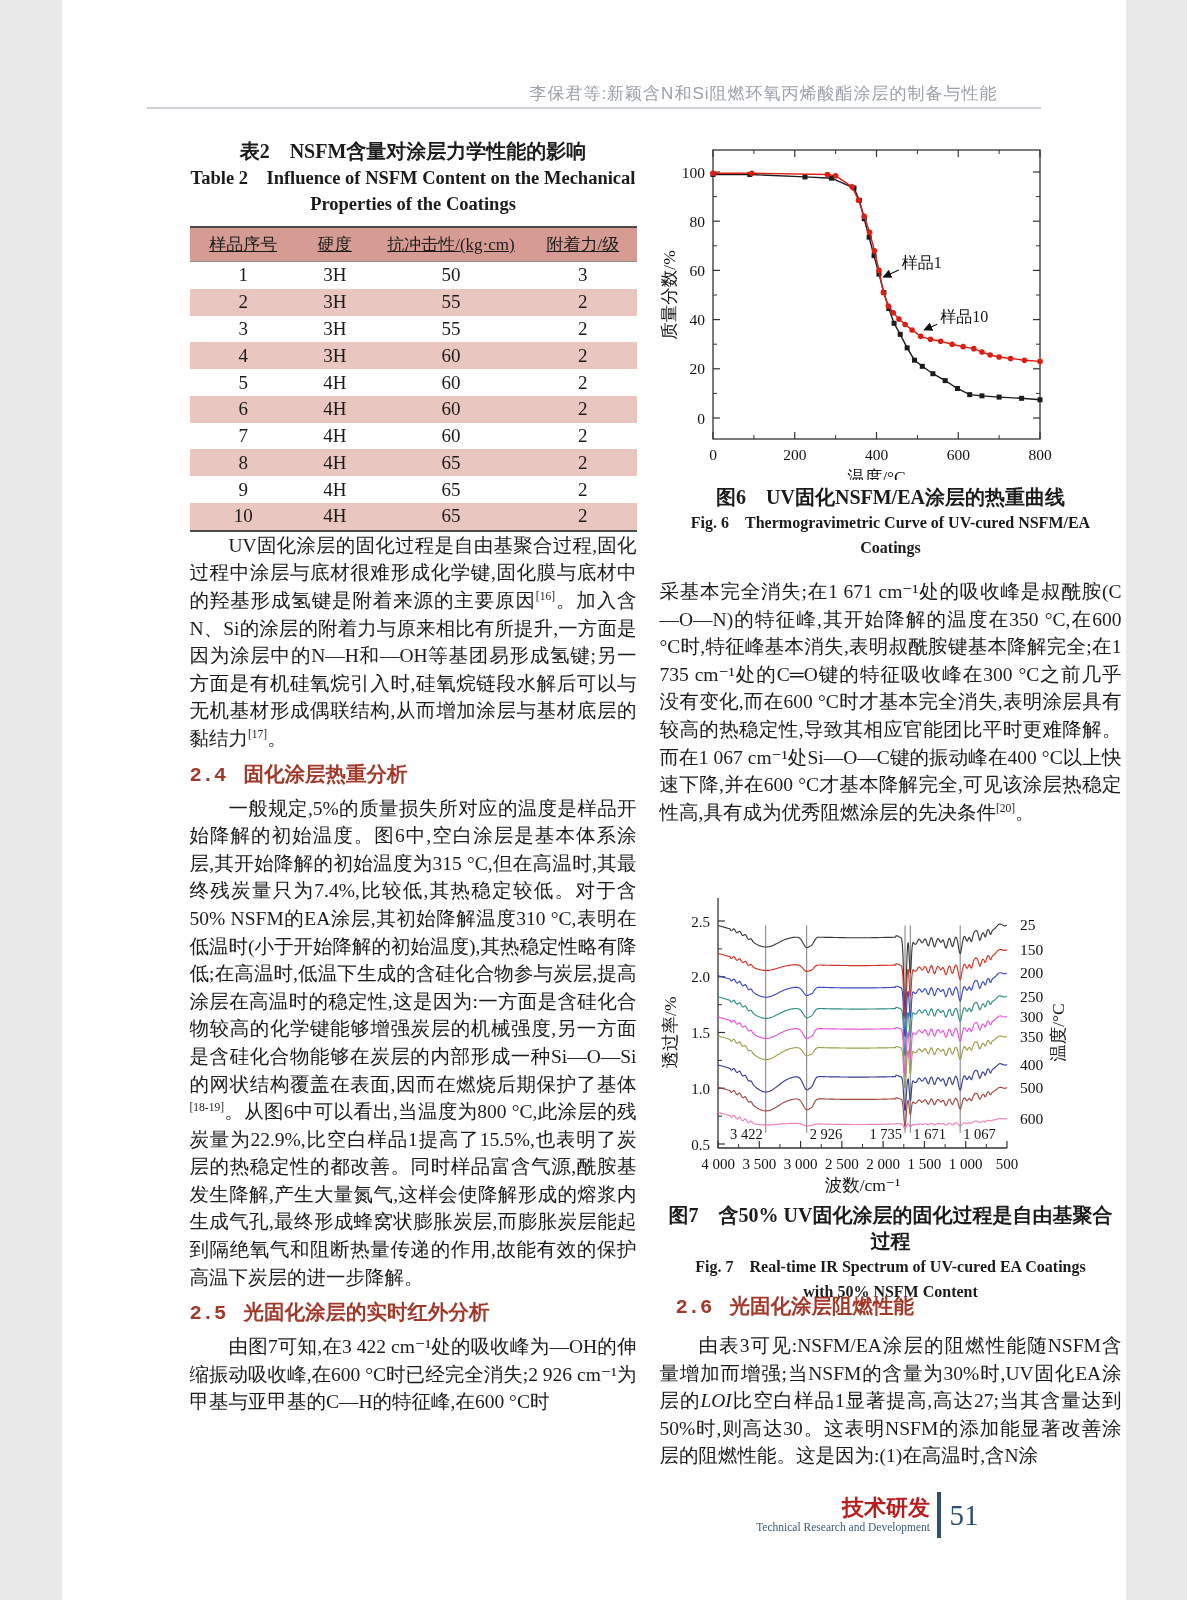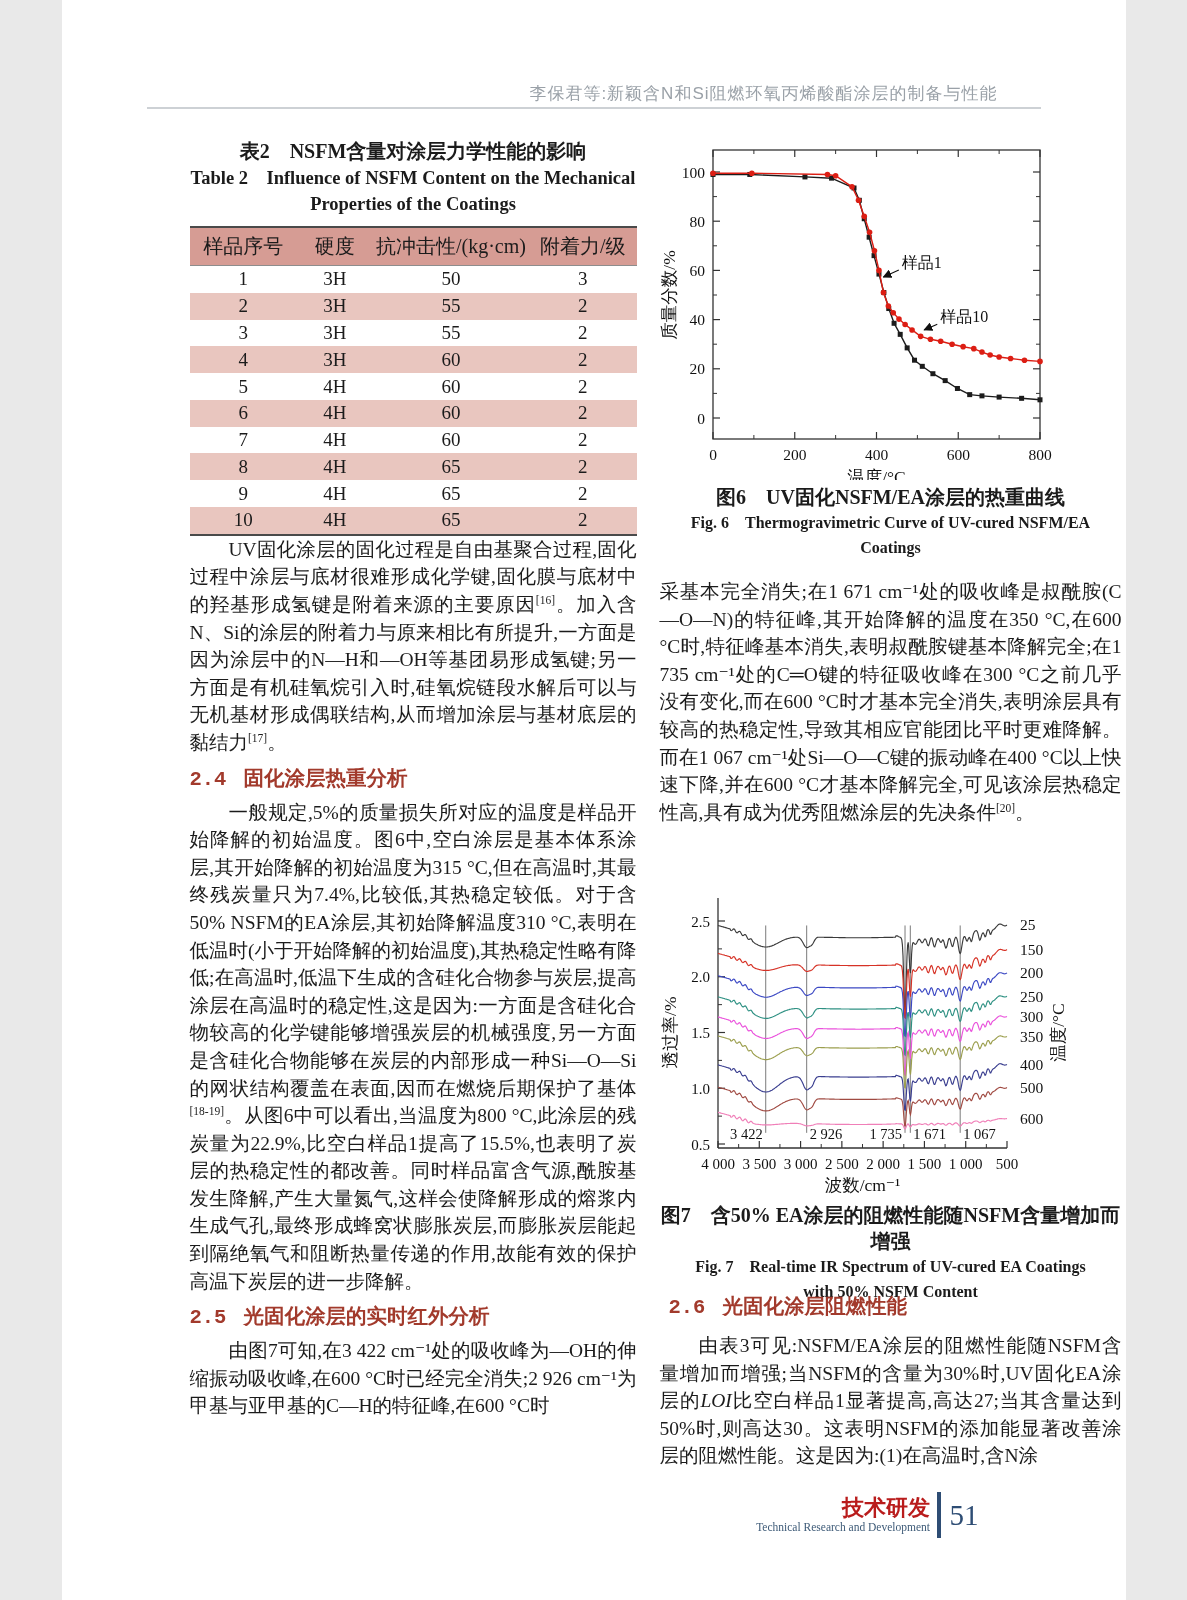--- a/index.html
+++ b/index.html
@@ -13,33 +13,33 @@
   p.body{font-size:19.5px;line-height:27.6px;text-align:justify;margin:0;}
   .indent{text-indent:2em;}
   sup{font-size:11.5px;line-height:0;}
   .sec-h{display:flex;gap:17px;color:#a23a2c;font-weight:bold;font-size:20.5px;line-height:28px;
         font-family:Liberation Mono, monospace;margin:9px 0 5px 0;}
   .tbl-title-cn{text-align:center;font-weight:bold;font-size:20px;line-height:27px;}
   .tbl-title-en{text-align:center;font-weight:bold;font-size:18.5px;line-height:26px;}
   table.t2{width:100%;border-collapse:collapse;margin-top:9px;border-top:2.2px solid #4a4a4a;
         border-bottom:2.2px solid #4a4a4a;font-size:19px;}
   table.t2 thead tr{background:#d69c94;border-bottom:1.4px solid #8d8d8d;}
-  table.t2 th{font-weight:normal;text-align:center;padding:5px 0;font-size:20px;}
+  table.t2 th{font-weight:normal;text-align:center;padding:5px 0;font-size:17px;text-decoration:underline;}
   table.t2 td{text-align:center;padding:2.4px 0;}
   table.t2 tbody tr.alt{background:#e9c6bf;}
   .p1{margin-top:40px;}
   .fig6{position:absolute;top:0;left:0;}
   .cap{position:absolute;left:0;width:462px;text-align:center;}
   .cap-cn{font-weight:bold;font-size:20px;line-height:26px;}
   .cap-en{font-weight:bold;font-size:16px;line-height:25px;}
   .fig6-cap{top:342px;}
   .pr1{position:absolute;top:436px;left:0;width:462px;}
   .fig7{position:absolute;top:738px;left:0;}
   .fig7-cap{top:1060px;}
-  .h26{position:absolute;top:1152px;left:9px;margin:0;}
+  .h26{position:absolute;top:1152px;left:16px;margin:0;}
   .pr2{position:absolute;top:1190px;left:0;width:462px;}
   .footer{position:absolute;top:1492px;right:147px;display:flex;align-items:center;}
   .f-left{text-align:right;}
   .f-cn{font-size:22px;font-weight:bold;color:#b91c1c;line-height:24px;
         font-family:"Liberation Sans","DejaVu Sans",sans-serif;}
   .f-en{font-size:11.5px;color:#3d5a77;line-height:15px;}
   .f-bar{width:3.5px;height:46px;background:#2e4d74;margin:0 9px 0 7px;}
   .f-num{font-size:29px;color:#2e4d74;}
   svg text{font-family:"Liberation Serif","DejaVu Serif",serif;}
 </style>
@@ -335,21 +335,21 @@
         <path d="M58.0,155.9L58.6,156.1L59.2,156.2L59.7,156.4L60.3,156.5L60.9,156.7L61.5,156.9L62.0,157.0L62.6,157.2L63.2,157.3L63.8,157.5L64.4,157.7L64.9,157.8L65.5,158.0L66.1,158.2L66.7,158.3L67.2,158.5L67.8,158.7L68.4,158.9L69.0,159.0L69.6,159.2L70.1,159.4L70.7,160.8L71.3,161.1L71.9,160.8L72.5,160.3L73.0,159.7L73.6,159.4L74.2,159.5L74.8,160.2L75.3,161.2L75.9,162.3L76.5,163.0L77.1,163.3L77.7,163.1L78.2,162.6L78.8,162.1L79.4,161.9L80.0,162.2L80.5,162.9L81.1,164.0L81.7,165.2L82.3,166.0L82.9,166.4L83.4,166.3L84.0,165.9L84.6,165.5L85.2,165.5L85.7,165.9L86.3,166.8L86.9,168.0L87.5,169.3L88.1,170.3L88.6,170.8L89.2,170.8L89.8,170.5L90.4,170.2L90.9,170.2L91.5,170.8L92.1,171.8L92.7,173.1L93.3,173.7L93.8,174.2L94.4,174.7L95.0,175.3L95.6,175.7L96.1,176.1L96.7,176.4L97.3,176.8L97.9,177.1L98.5,177.4L99.0,177.7L99.6,178.0L100.2,178.3L100.8,178.6L101.3,178.8L101.9,179.0L102.5,179.2L103.1,179.3L103.7,179.4L104.2,179.5L104.8,179.6L105.4,179.6L106.0,179.6L106.6,179.6L107.1,179.6L107.7,179.5L108.3,179.4L108.9,179.3L109.4,179.1L110.0,178.9L110.6,178.7L111.2,178.5L111.8,178.2L112.3,178.0L112.9,177.7L113.5,177.4L114.1,177.1L114.6,176.7L115.2,176.4L115.8,176.0L116.4,175.7L117.0,175.3L117.5,175.0L118.1,174.6L118.7,174.2L119.3,173.9L119.8,173.5L120.4,173.1L121.0,172.8L121.6,172.4L122.2,172.1L122.7,171.8L123.3,171.5L123.9,171.2L124.5,170.9L125.0,170.6L125.6,170.3L126.2,170.1L126.8,169.8L127.4,169.6L127.9,169.4L128.5,169.2L129.1,169.0L129.7,168.8L130.3,168.6L130.8,168.5L131.4,168.3L132.0,168.2L132.6,168.1L133.1,168.0L133.7,167.9L134.3,167.8L134.9,167.7L135.5,167.7L136.0,167.6L136.6,167.6L137.2,167.6L137.8,167.7L138.3,167.8L138.9,168.0L139.5,168.3L140.1,168.6L140.7,169.1L141.2,169.7L141.8,170.4L142.4,171.1L143.0,171.9L143.5,172.8L144.1,173.6L144.7,174.3L145.3,174.9L145.9,175.4L146.4,175.7L147.0,175.7L147.6,175.7L148.2,175.5L148.7,175.2L149.3,175.0L149.9,174.7L150.5,174.5L151.1,174.3L151.6,173.9L152.2,173.4L152.8,172.8L153.4,172.0L153.9,171.1L154.5,170.2L155.1,169.4L155.7,168.8L156.3,168.3L156.8,168.0L157.4,167.8L158.0,167.6L158.6,167.6L159.1,167.5L159.7,167.5L160.3,167.5L160.9,167.6L161.5,167.6L162.0,167.6L162.6,167.6L163.2,167.6L163.8,167.6L164.4,167.6L164.9,167.7L165.5,167.7L166.1,167.7L166.7,167.7L167.2,167.7L167.8,167.7L168.4,167.7L169.0,167.8L169.6,167.8L170.1,167.8L170.7,167.8L171.3,167.8L171.9,167.8L172.4,167.8L173.0,167.8L173.6,167.8L174.2,167.9L174.8,167.9L175.3,167.9L175.9,167.9L176.5,167.9L177.1,167.9L177.6,167.9L178.2,167.9L178.8,167.9L179.4,168.0L180.0,168.0L180.5,168.0L181.1,168.0L181.7,168.0L182.3,168.0L182.8,168.0L183.4,168.0L184.0,168.0L184.6,168.0L185.2,168.0L185.7,168.0L186.3,168.0L186.9,168.1L187.5,168.1L188.1,168.1L188.6,168.1L189.2,168.1L189.8,168.1L190.4,168.1L190.9,168.1L191.5,168.1L192.1,168.1L192.7,168.1L193.3,168.1L193.8,168.1L194.4,168.1L195.0,168.1L195.6,168.1L196.1,168.1L196.7,168.1L197.3,168.1L197.9,168.1L198.5,168.1L199.0,168.1L199.6,168.1L200.2,168.1L200.8,168.1L201.3,168.1L201.9,168.1L202.5,168.1L203.1,168.1L203.7,168.1L204.2,168.1L204.8,168.1L205.4,168.1L206.0,168.1L206.5,168.1L207.1,168.1L207.7,168.1L208.3,168.1L208.9,168.1L209.4,168.1L210.0,168.0L210.6,168.0L211.2,168.0L211.7,168.0L212.3,168.0L212.9,168.0L213.5,168.0L214.1,168.0L214.6,168.0L215.2,168.0L215.8,168.0L216.4,168.0L217.0,168.0L217.5,167.9L218.1,167.9L218.7,167.9L219.3,167.9L219.8,167.9L220.4,167.9L221.0,167.9L221.6,167.9L222.2,167.9L222.7,167.9L223.3,167.8L223.9,167.8L224.5,167.8L225.0,167.8L225.6,167.8L226.2,167.8L226.8,167.8L227.4,167.8L227.9,167.7L228.5,167.7L229.1,167.7L229.7,167.7L230.2,167.7L230.8,167.7L231.4,167.7L232.0,167.7L232.6,167.6L233.1,167.6L233.7,167.6L234.3,167.6L234.9,167.6L235.4,167.6L236.0,166.5L236.6,166.5L237.2,166.6L237.8,166.8L238.3,167.0L238.9,167.2L239.5,167.4L240.1,167.6L240.6,167.7L241.2,168.1L241.8,169.1L242.4,171.8L243.0,177.8L243.5,187.6L244.1,199.1L244.7,207.4L245.3,207.8L245.8,200.0L246.4,188.4L247.0,178.0L247.6,171.8L248.2,170.7L248.7,174.9L249.3,183.5L249.9,192.2L250.5,194.5L251.1,188.8L251.6,180.2L252.2,174.1L252.8,171.7L253.4,171.5L253.9,172.0L254.5,172.5L255.1,172.8L255.7,172.7L256.3,172.3L256.8,171.6L257.4,170.7L258.0,169.8L258.6,169.2L259.1,168.9L259.7,169.1L260.3,169.8L260.9,170.6L261.5,171.3L262.0,171.6L262.6,171.4L263.2,170.7L263.8,169.9L264.3,169.1L264.9,168.7L265.5,168.8L266.1,169.6L266.7,170.9L267.2,172.4L267.8,173.5L268.4,173.8L269.0,173.1L269.5,171.6L270.1,169.8L270.7,168.4L271.3,167.8L271.9,168.1L272.4,169.4L273.0,171.3L273.6,173.2L274.2,174.4L274.8,174.5L275.3,173.5L275.9,171.9L276.5,170.3L277.1,169.2L277.6,168.6L278.2,168.4L278.8,168.8L279.4,169.6L280.0,170.5L280.5,171.1L281.1,171.2L281.7,170.6L282.3,169.8L282.8,169.3L283.4,169.7L284.0,170.9L284.6,172.8L285.2,174.5L285.7,175.5L286.3,175.3L286.9,174.1L287.5,172.2L288.0,170.3L288.6,168.9L289.2,168.2L289.8,168.4L290.4,169.5L290.9,171.1L291.5,172.9L292.1,174.1L292.7,174.2L293.2,173.3L293.8,171.5L294.4,169.6L295.0,168.1L295.6,167.3L296.1,167.3L296.7,168.0L297.3,169.5L297.9,171.7L298.4,174.3L299.0,176.9L299.6,178.8L300.2,179.5L300.8,178.6L301.3,176.5L301.9,173.7L302.5,171.0L303.1,168.9L303.6,167.4L304.2,166.7L304.8,166.8L305.4,167.6L306.0,168.8L306.5,169.8L307.1,170.1L307.7,169.4L308.3,168.3L308.9,167.4L309.4,167.3L310.0,168.0L310.6,169.2L311.2,170.2L311.7,169.9L312.3,168.2L312.9,166.1L313.5,164.4L314.1,163.2L314.6,162.6L315.2,162.1L315.8,161.9L316.4,161.8L316.9,162.1L317.5,162.9L318.1,164.4L318.7,166.4L319.3,168.2L319.8,168.9L320.4,168.3L321.0,166.8L321.6,165.2L322.1,164.0L322.7,163.4L323.3,163.3L323.9,164.0L324.5,165.2L325.0,166.1L325.6,165.9L326.2,164.3L326.8,162.4L327.3,161.1L327.9,160.5L328.5,160.6L329.1,161.4L329.7,162.8L330.2,164.0L330.8,164.0L331.4,162.9L332.0,161.6L332.6,160.9L333.1,160.5L333.7,160.3L334.3,159.9L334.9,159.5L335.4,159.0L336.0,158.5L336.6,157.9L337.2,157.4L337.8,156.9L338.3,156.5L338.9,156.2L339.5,156.0L340.1,155.9L340.6,155.9L341.2,156.0L341.8,156.2L342.4,156.4L343.0,156.7L343.5,156.8L344.1,157.0L344.7,157.0L345.3,157.0L345.8,156.9L346.4,156.7L347.0,156.4" fill="none" stroke="#9c9f4e" stroke-width="1.15"></path>
         <text x="360" y="161.61376183867458" font-size="15.5" fill="#111">350</text>
         <path d="M58.0,184.9L58.6,185.0L59.2,185.2L59.7,185.4L60.3,185.5L60.9,185.7L61.5,185.8L62.0,186.0L62.6,186.2L63.2,186.3L63.8,186.5L64.4,186.7L64.9,186.8L65.5,187.0L66.1,187.2L66.7,187.4L67.2,187.5L67.8,187.7L68.4,187.9L69.0,188.1L69.6,188.3L70.1,188.5L70.7,189.9L71.3,190.2L71.9,189.9L72.5,189.4L73.0,188.8L73.6,188.5L74.2,188.7L74.8,189.4L75.3,190.4L75.9,191.4L76.5,192.2L77.1,192.5L77.7,192.4L78.2,191.9L78.8,191.4L79.4,191.2L80.0,191.5L80.5,192.3L81.1,193.5L81.7,194.7L82.3,195.6L82.9,196.0L83.4,196.0L84.0,195.6L84.6,195.3L85.2,195.3L85.7,195.8L86.3,196.8L86.9,198.1L87.5,199.4L88.1,200.5L88.6,201.0L89.2,201.1L89.8,200.9L90.4,200.8L90.9,200.9L91.5,201.5L92.1,202.6L92.7,204.0L93.3,204.7L93.8,205.3L94.4,205.9L95.0,206.6L95.6,207.1L96.1,207.5L96.7,208.0L97.3,208.4L97.9,208.8L98.5,209.2L99.0,209.6L99.6,210.0L100.2,210.3L100.8,210.6L101.3,210.9L101.9,211.2L102.5,211.4L103.1,211.6L103.7,211.7L104.2,211.8L104.8,211.9L105.4,212.0L106.0,212.0L106.6,212.0L107.1,211.9L107.7,211.8L108.3,211.7L108.9,211.5L109.4,211.3L110.0,211.1L110.6,210.8L111.2,210.5L111.8,210.2L112.3,209.9L112.9,209.5L113.5,209.1L114.1,208.7L114.6,208.3L115.2,207.9L115.8,207.4L116.4,207.0L117.0,206.5L117.5,206.1L118.1,205.6L118.7,205.2L119.3,204.7L119.8,204.2L120.4,203.8L121.0,203.3L121.6,202.9L122.2,202.5L122.7,202.1L123.3,201.7L123.9,201.3L124.5,200.9L125.0,200.6L125.6,200.2L126.2,199.9L126.8,199.6L127.4,199.3L127.9,199.0L128.5,198.8L129.1,198.5L129.7,198.3L130.3,198.1L130.8,197.9L131.4,197.7L132.0,197.5L132.6,197.4L133.1,197.3L133.7,197.1L134.3,197.0L134.9,196.9L135.5,196.9L136.0,196.8L136.6,196.8L137.2,196.9L137.8,197.0L138.3,197.2L138.9,197.5L139.5,197.9L140.1,198.5L140.7,199.3L141.2,200.2L141.8,201.3L142.4,202.5L143.0,203.8L143.5,205.1L144.1,206.4L144.7,207.6L145.3,208.6L145.9,209.3L146.4,209.7L147.0,209.8L147.6,209.7L148.2,209.4L148.7,209.0L149.3,208.6L149.9,208.2L150.5,207.8L151.1,207.4L151.6,206.9L152.2,206.1L152.8,205.0L153.4,203.8L153.9,202.3L154.5,200.9L155.1,199.7L155.7,198.6L156.3,197.8L156.8,197.3L157.4,196.9L158.0,196.7L158.6,196.6L159.1,196.6L159.7,196.5L160.3,196.5L160.9,196.6L161.5,196.6L162.0,196.6L162.6,196.6L163.2,196.6L163.8,196.6L164.4,196.6L164.9,196.6L165.5,196.7L166.1,196.7L166.7,196.7L167.2,196.7L167.8,196.7L168.4,196.7L169.0,196.7L169.6,196.8L170.1,196.8L170.7,196.8L171.3,196.8L171.9,196.8L172.4,196.8L173.0,196.8L173.6,196.8L174.2,196.8L174.8,196.9L175.3,196.9L175.9,196.9L176.5,196.9L177.1,196.9L177.6,196.9L178.2,196.9L178.8,196.9L179.4,196.9L180.0,197.0L180.5,197.0L181.1,197.0L181.7,197.0L182.3,197.0L182.8,197.0L183.4,197.0L184.0,197.0L184.6,197.0L185.2,197.0L185.7,197.0L186.3,197.0L186.9,197.0L187.5,197.0L188.1,197.1L188.6,197.1L189.2,197.1L189.8,197.1L190.4,197.1L190.9,197.1L191.5,197.1L192.1,197.1L192.7,197.1L193.3,197.1L193.8,197.1L194.4,197.1L195.0,197.1L195.6,197.1L196.1,197.1L196.7,197.1L197.3,197.1L197.9,197.1L198.5,197.1L199.0,197.1L199.6,197.1L200.2,197.1L200.8,197.1L201.3,197.1L201.9,197.1L202.5,197.1L203.1,197.1L203.7,197.1L204.2,197.1L204.8,197.1L205.4,197.1L206.0,197.1L206.5,197.1L207.1,197.1L207.7,197.1L208.3,197.1L208.9,197.1L209.4,197.0L210.0,197.0L210.6,197.0L211.2,197.0L211.7,197.0L212.3,197.0L212.9,197.0L213.5,197.0L214.1,197.0L214.6,197.0L215.2,197.0L215.8,197.0L216.4,197.0L217.0,196.9L217.5,196.9L218.1,196.9L218.7,196.9L219.3,196.9L219.8,196.9L220.4,196.9L221.0,196.9L221.6,196.9L222.2,196.9L222.7,196.8L223.3,196.8L223.9,196.8L224.5,196.8L225.0,196.8L225.6,196.8L226.2,196.8L226.8,196.8L227.4,196.7L227.9,196.7L228.5,196.7L229.1,196.7L229.7,196.7L230.2,196.7L230.8,196.7L231.4,196.7L232.0,196.6L232.6,196.6L233.1,196.6L233.7,196.6L234.3,196.6L234.9,196.6L235.4,196.6L236.0,195.3L236.6,195.4L237.2,195.5L237.8,195.7L238.3,195.9L238.9,196.1L239.5,196.4L240.1,196.6L240.6,196.7L241.2,197.0L241.8,197.8L242.4,200.1L243.0,205.1L243.5,213.3L244.1,222.9L244.7,229.8L245.3,230.1L245.8,223.5L246.4,213.7L247.0,204.9L247.6,199.8L248.2,199.1L248.7,203.1L249.3,211.1L249.9,219.2L250.5,221.4L251.1,216.3L251.6,208.6L252.2,203.1L252.8,201.1L253.4,201.0L253.9,201.6L254.5,202.2L255.1,202.5L255.7,202.5L256.3,202.0L256.8,201.2L257.4,200.2L258.0,199.2L258.6,198.5L259.1,198.2L259.7,198.4L260.3,199.1L260.9,200.1L261.5,200.9L262.0,201.2L262.6,201.0L263.2,200.2L263.8,199.3L264.3,198.4L264.9,197.9L265.5,198.1L266.1,199.0L266.7,200.5L267.2,202.1L267.8,203.4L268.4,203.7L269.0,202.9L269.5,201.2L270.1,199.2L270.7,197.6L271.3,196.9L271.9,197.3L272.4,198.7L273.0,200.9L273.6,203.1L274.2,204.5L274.8,204.5L275.3,203.4L275.9,201.6L276.5,199.8L277.1,198.5L277.6,197.8L278.2,197.7L278.8,198.1L279.4,199.0L280.0,200.0L280.5,200.7L281.1,200.8L281.7,200.1L282.3,199.2L282.8,198.7L283.4,199.1L284.0,200.5L284.6,202.6L285.2,204.6L285.7,205.7L286.3,205.5L286.9,204.1L287.5,202.0L288.0,199.8L288.6,198.2L289.2,197.4L289.8,197.7L290.4,198.9L290.9,200.7L291.5,202.7L292.1,204.1L292.7,204.3L293.2,203.2L293.8,201.2L294.4,199.1L295.0,197.4L295.6,196.4L296.1,196.4L296.7,197.3L297.3,198.9L297.9,201.4L298.4,204.4L299.0,207.3L299.6,209.5L300.2,210.2L300.8,209.2L301.3,206.8L301.9,203.7L302.5,200.7L303.1,198.2L303.6,196.6L304.2,195.8L304.8,195.9L305.4,196.8L306.0,198.1L306.5,199.3L307.1,199.6L307.7,198.9L308.3,197.6L308.9,196.6L309.4,196.4L310.0,197.2L310.6,198.7L311.2,199.7L311.7,199.4L312.3,197.5L312.9,195.2L313.5,193.2L314.1,191.9L314.6,191.1L315.2,190.7L315.8,190.4L316.4,190.3L316.9,190.6L317.5,191.6L318.1,193.3L318.7,195.5L319.3,197.5L319.8,198.3L320.4,197.7L321.0,196.0L321.6,194.2L322.1,192.8L322.7,192.1L323.3,192.1L323.9,192.8L324.5,194.1L325.0,195.2L325.6,195.0L326.2,193.2L326.8,191.0L327.3,189.6L327.9,188.9L328.5,189.0L329.1,189.9L329.7,191.4L330.2,192.8L330.8,192.8L331.4,191.6L332.0,190.2L332.6,189.4L333.1,189.0L333.7,188.6L334.3,188.3L334.9,187.8L335.4,187.2L336.0,186.6L336.6,186.0L337.2,185.4L337.8,184.9L338.3,184.4L338.9,184.1L339.5,183.8L340.1,183.7L340.6,183.8L341.2,183.9L341.8,184.1L342.4,184.4L343.0,184.6L343.5,184.8L344.1,185.0L344.7,185.1L345.3,185.0L345.8,184.9L346.4,184.7L347.0,184.4" fill="none" stroke="#3b3f90" stroke-width="1.15"></path>
         <text x="360" y="189.58564684204427" font-size="15.5" fill="#111">400</text>
         <path d="M58.0,207.2L58.6,207.3L59.2,207.5L59.7,207.7L60.3,207.8L60.9,208.0L61.5,208.1L62.0,208.3L62.6,208.5L63.2,208.6L63.8,208.8L64.4,209.0L64.9,209.1L65.5,209.3L66.1,209.5L66.7,209.6L67.2,209.8L67.8,210.0L68.4,210.2L69.0,210.3L69.6,210.5L70.1,210.7L70.7,212.1L71.3,212.4L71.9,212.1L72.5,211.6L73.0,211.0L73.6,210.7L74.2,210.8L74.8,211.5L75.3,212.5L75.9,213.6L76.5,214.3L77.1,214.6L77.7,214.4L78.2,213.9L78.8,213.4L79.4,213.2L80.0,213.4L80.5,214.2L81.1,215.3L81.7,216.5L82.3,217.3L82.9,217.7L83.4,217.6L84.0,217.2L84.6,216.8L85.2,216.7L85.7,217.2L86.3,218.1L86.9,219.3L87.5,220.6L88.1,221.5L88.6,222.0L89.2,222.1L89.8,221.8L90.4,221.5L90.9,221.5L91.5,222.1L92.1,223.1L92.7,224.4L93.3,225.0L93.8,225.5L94.4,226.0L95.0,226.6L95.6,227.0L96.1,227.4L96.7,227.7L97.3,228.1L97.9,228.4L98.5,228.7L99.0,229.0L99.6,229.3L100.2,229.6L100.8,229.8L101.3,230.1L101.9,230.3L102.5,230.4L103.1,230.6L103.7,230.7L104.2,230.8L104.8,230.9L105.4,230.9L106.0,230.9L106.6,230.9L107.1,230.9L107.7,230.8L108.3,230.7L108.9,230.6L109.4,230.4L110.0,230.2L110.6,230.0L111.2,229.8L111.8,229.5L112.3,229.3L112.9,229.0L113.5,228.7L114.1,228.4L114.6,228.0L115.2,227.7L115.8,227.3L116.4,227.0L117.0,226.6L117.5,226.3L118.1,225.9L118.7,225.5L119.3,225.2L119.8,224.8L120.4,224.4L121.0,224.1L121.6,223.7L122.2,223.4L122.7,223.1L123.3,222.8L123.9,222.5L124.5,222.2L125.0,221.9L125.6,221.6L126.2,221.4L126.8,221.1L127.4,220.9L127.9,220.7L128.5,220.5L129.1,220.3L129.7,220.1L130.3,219.9L130.8,219.8L131.4,219.6L132.0,219.5L132.6,219.4L133.1,219.3L133.7,219.2L134.3,219.1L134.9,219.0L135.5,219.0L136.0,219.0L136.6,219.0L137.2,219.0L137.8,219.1L138.3,219.3L138.9,219.5L139.5,219.9L140.1,220.4L140.7,221.0L141.2,221.8L141.8,222.7L142.4,223.7L143.0,224.8L143.5,225.9L144.1,227.0L144.7,228.0L145.3,228.8L145.9,229.4L146.4,229.8L147.0,229.9L147.6,229.8L148.2,229.5L148.7,229.2L149.3,228.8L149.9,228.5L150.5,228.2L151.1,227.9L151.6,227.4L152.2,226.8L152.8,225.9L153.4,224.8L153.9,223.6L154.5,222.5L155.1,221.4L155.7,220.5L156.3,219.9L156.8,219.4L157.4,219.1L158.0,219.0L158.6,218.9L159.1,218.8L159.7,218.8L160.3,218.8L160.9,218.8L161.5,218.9L162.0,218.9L162.6,218.9L163.2,218.9L163.8,218.9L164.4,218.9L164.9,218.9L165.5,219.0L166.1,219.0L166.7,219.0L167.2,219.0L167.8,219.0L168.4,219.0L169.0,219.0L169.6,219.1L170.1,219.1L170.7,219.1L171.3,219.1L171.9,219.1L172.4,219.1L173.0,219.1L173.6,219.1L174.2,219.1L174.8,219.2L175.3,219.2L175.9,219.2L176.5,219.2L177.1,219.2L177.6,219.2L178.2,219.2L178.8,219.2L179.4,219.2L180.0,219.3L180.5,219.3L181.1,219.3L181.7,219.3L182.3,219.3L182.8,219.3L183.4,219.3L184.0,219.3L184.6,219.3L185.2,219.3L185.7,219.3L186.3,219.3L186.9,219.3L187.5,219.3L188.1,219.4L188.6,219.4L189.2,219.4L189.8,219.4L190.4,219.4L190.9,219.4L191.5,219.4L192.1,219.4L192.7,219.4L193.3,219.4L193.8,219.4L194.4,219.4L195.0,219.4L195.6,219.4L196.1,219.4L196.7,219.4L197.3,219.4L197.9,219.4L198.5,219.4L199.0,219.4L199.6,219.4L200.2,219.4L200.8,219.4L201.3,219.4L201.9,219.4L202.5,219.4L203.1,219.4L203.7,219.4L204.2,219.4L204.8,219.4L205.4,219.4L206.0,219.4L206.5,219.4L207.1,219.4L207.7,219.4L208.3,219.4L208.9,219.4L209.4,219.3L210.0,219.3L210.6,219.3L211.2,219.3L211.7,219.3L212.3,219.3L212.9,219.3L213.5,219.3L214.1,219.3L214.6,219.3L215.2,219.3L215.8,219.3L216.4,219.3L217.0,219.2L217.5,219.2L218.1,219.2L218.7,219.2L219.3,219.2L219.8,219.2L220.4,219.2L221.0,219.2L221.6,219.2L222.2,219.2L222.7,219.1L223.3,219.1L223.9,219.1L224.5,219.1L225.0,219.1L225.6,219.1L226.2,219.1L226.8,219.1L227.4,219.0L227.9,219.0L228.5,219.0L229.1,219.0L229.7,219.0L230.2,219.0L230.8,219.0L231.4,219.0L232.0,218.9L232.6,218.9L233.1,218.9L233.7,218.9L234.3,218.9L234.9,218.9L235.4,218.9L236.0,217.9L236.6,217.9L237.2,218.0L237.8,218.1L238.3,218.3L238.9,218.5L239.5,218.7L240.1,218.8L240.6,219.0L241.2,219.2L241.8,219.9L242.4,221.7L243.0,225.8L243.5,232.5L244.1,240.3L244.7,245.9L245.3,246.1L245.8,240.8L246.4,232.8L247.0,225.6L247.6,221.4L248.2,220.5L248.7,222.9L249.3,228.0L249.9,233.2L250.5,234.7L251.1,231.5L251.6,226.6L252.2,223.3L252.8,222.1L253.4,222.1L253.9,222.6L254.5,223.0L255.1,223.3L255.7,223.2L256.3,222.9L256.8,222.3L257.4,221.5L258.0,220.8L258.6,220.2L259.1,219.9L259.7,220.1L260.3,220.7L260.9,221.4L261.5,222.0L262.0,222.3L262.6,222.1L263.2,221.5L263.8,220.7L264.3,220.1L264.9,219.7L265.5,219.9L266.1,220.5L266.7,221.7L267.2,222.9L267.8,223.9L268.4,224.2L269.0,223.5L269.5,222.2L270.1,220.7L270.7,219.5L271.3,218.9L271.9,219.2L272.4,220.3L273.0,222.0L273.6,223.6L274.2,224.7L274.8,224.7L275.3,223.8L275.9,222.4L276.5,221.1L277.1,220.1L277.6,219.6L278.2,219.5L278.8,219.8L279.4,220.5L280.0,221.2L280.5,221.8L281.1,221.8L281.7,221.3L282.3,220.6L282.8,220.2L283.4,220.5L284.0,221.6L284.6,223.2L285.2,224.7L285.7,225.6L286.3,225.4L286.9,224.3L287.5,222.7L288.0,221.1L288.6,219.8L289.2,219.2L289.8,219.4L290.4,220.3L290.9,221.8L291.5,223.3L292.1,224.3L292.7,224.5L293.2,223.6L293.8,222.1L294.4,220.5L295.0,219.1L295.6,218.4L296.1,218.4L296.7,219.1L297.3,220.3L297.9,222.2L298.4,224.5L299.0,226.8L299.6,228.4L300.2,229.0L300.8,228.2L301.3,226.4L301.9,224.0L302.5,221.7L303.1,219.8L303.6,218.5L304.2,217.9L304.8,218.0L305.4,218.7L306.0,219.7L306.5,220.6L307.1,220.8L307.7,220.2L308.3,219.2L308.9,218.4L309.4,218.3L310.0,218.9L310.6,219.9L311.2,220.7L311.7,220.4L312.3,219.0L312.9,217.2L313.5,215.6L314.1,214.6L314.6,214.0L315.2,213.6L315.8,213.4L316.4,213.3L316.9,213.6L317.5,214.3L318.1,215.5L318.7,217.2L319.3,218.7L319.8,219.3L320.4,218.8L321.0,217.5L321.6,216.1L322.1,215.0L322.7,214.5L323.3,214.4L323.9,214.9L324.5,215.9L325.0,216.8L325.6,216.5L326.2,215.1L326.8,213.5L327.3,212.3L327.9,211.8L328.5,211.9L329.1,212.5L329.7,213.7L330.2,214.7L330.8,214.7L331.4,213.7L332.0,212.6L332.6,212.0L333.1,211.7L333.7,211.4L334.3,211.1L334.9,210.7L335.4,210.3L336.0,209.8L336.6,209.3L337.2,208.8L337.8,208.4L338.3,208.0L338.9,207.7L339.5,207.5L340.1,207.4L340.6,207.4L341.2,207.5L341.8,207.6L342.4,207.8L343.0,208.0L343.5,208.1L344.1,208.2L344.7,208.3L345.3,208.2L345.8,208.1L346.4,207.9L347.0,207.6" fill="none" stroke="#a04a42" stroke-width="1.15"></path>
         <text x="360" y="212.81802683530483" font-size="15.5" fill="#111">500</text>
         <path d="M58.0,232.3L58.6,232.4L59.2,232.6L59.7,232.7L60.3,232.9L60.9,233.1L61.5,233.2L62.0,233.4L62.6,233.5L63.2,233.7L63.8,233.8L64.4,234.0L64.9,234.2L65.5,234.3L66.1,234.5L66.7,234.6L67.2,234.8L67.8,235.0L68.4,235.1L69.0,235.3L69.6,235.5L70.1,235.6L70.7,237.0L71.3,237.2L71.9,237.0L72.5,236.4L73.0,235.7L73.6,235.4L74.2,235.5L74.8,236.1L75.3,237.1L75.9,238.0L76.5,238.7L77.1,238.9L77.7,238.6L78.2,238.0L78.8,237.4L79.4,237.1L80.0,237.3L80.5,237.9L81.1,238.9L81.7,239.9L82.3,240.6L82.9,240.8L83.4,240.5L84.0,239.9L84.6,239.3L85.2,239.0L85.7,239.2L86.3,239.9L86.9,240.9L87.5,241.9L88.1,242.6L88.6,242.8L89.2,242.6L89.8,242.0L90.4,241.4L90.9,241.2L91.5,241.4L92.1,242.1L92.7,243.1L93.3,243.3L93.8,243.5L94.4,243.8L95.0,244.0L95.6,244.1L96.1,244.2L96.7,244.2L97.3,244.3L97.9,244.4L98.5,244.4L99.0,244.5L99.6,244.5L100.2,244.6L100.8,244.6L101.3,244.7L101.9,244.7L102.5,244.8L103.1,244.8L103.7,244.8L104.2,244.8L104.8,244.9L105.4,244.9L106.0,244.9L106.6,244.9L107.1,244.9L107.7,244.9L108.3,244.9L108.9,244.9L109.4,244.8L110.0,244.8L110.6,244.8L111.2,244.8L111.8,244.7L112.3,244.7L112.9,244.6L113.5,244.6L114.1,244.6L114.6,244.5L115.2,244.5L115.8,244.4L116.4,244.4L117.0,244.3L117.5,244.3L118.1,244.2L118.7,244.2L119.3,244.1L119.8,244.1L120.4,244.0L121.0,244.0L121.6,243.9L122.2,243.9L122.7,243.8L123.3,243.8L123.9,243.7L124.5,243.7L125.0,243.7L125.6,243.6L126.2,243.6L126.8,243.6L127.4,243.5L127.9,243.5L128.5,243.5L129.1,243.5L129.7,243.5L130.3,243.4L130.8,243.4L131.4,243.4L132.0,243.4L132.6,243.4L133.1,243.4L133.7,243.4L134.3,243.4L134.9,243.4L135.5,243.4L136.0,243.4L136.6,243.4L137.2,243.4L137.8,243.5L138.3,243.5L138.9,243.6L139.5,243.7L140.1,243.8L140.7,243.9L141.2,244.1L141.8,244.3L142.4,244.5L143.0,244.7L143.5,245.0L144.1,245.2L144.7,245.4L145.3,245.6L145.9,245.7L146.4,245.8L147.0,245.8L147.6,245.8L148.2,245.8L148.7,245.7L149.3,245.7L149.9,245.6L150.5,245.6L151.1,245.5L151.6,245.4L152.2,245.3L152.8,245.2L153.4,245.0L153.9,244.7L154.5,244.5L155.1,244.3L155.7,244.2L156.3,244.0L156.8,244.0L157.4,243.9L158.0,243.9L158.6,243.9L159.1,243.9L159.7,243.9L160.3,243.9L160.9,243.9L161.5,243.9L162.0,244.0L162.6,244.0L163.2,244.0L163.8,244.0L164.4,244.0L164.9,244.0L165.5,244.0L166.1,244.1L166.7,244.1L167.2,244.1L167.8,244.1L168.4,244.1L169.0,244.1L169.6,244.1L170.1,244.2L170.7,244.2L171.3,244.2L171.9,244.2L172.4,244.2L173.0,244.2L173.6,244.2L174.2,244.2L174.8,244.2L175.3,244.3L175.9,244.3L176.5,244.3L177.1,244.3L177.6,244.3L178.2,244.3L178.8,244.3L179.4,244.3L180.0,244.3L180.5,244.3L181.1,244.4L181.7,244.4L182.3,244.4L182.8,244.4L183.4,244.4L184.0,244.4L184.6,244.4L185.2,244.4L185.7,244.4L186.3,244.4L186.9,244.4L187.5,244.4L188.1,244.4L188.6,244.4L189.2,244.4L189.8,244.5L190.4,244.5L190.9,244.5L191.5,244.5L192.1,244.5L192.7,244.5L193.3,244.5L193.8,244.5L194.4,244.5L195.0,244.5L195.6,244.5L196.1,244.5L196.7,244.5L197.3,244.5L197.9,244.5L198.5,244.5L199.0,244.5L199.6,244.5L200.2,244.5L200.8,244.5L201.3,244.5L201.9,244.5L202.5,244.5L203.1,244.5L203.7,244.5L204.2,244.5L204.8,244.5L205.4,244.5L206.0,244.5L206.5,244.5L207.1,244.5L207.7,244.4L208.3,244.4L208.9,244.4L209.4,244.4L210.0,244.4L210.6,244.4L211.2,244.4L211.7,244.4L212.3,244.4L212.9,244.4L213.5,244.4L214.1,244.4L214.6,244.4L215.2,244.4L215.8,244.4L216.4,244.3L217.0,244.3L217.5,244.3L218.1,244.3L218.7,244.3L219.3,244.3L219.8,244.3L220.4,244.3L221.0,244.3L221.6,244.3L222.2,244.2L222.7,244.2L223.3,244.2L223.9,244.2L224.5,244.2L225.0,244.2L225.6,244.2L226.2,244.2L226.8,244.1L227.4,244.1L227.9,244.1L228.5,244.1L229.1,244.1L229.7,244.1L230.2,244.1L230.8,244.1L231.4,244.0L232.0,244.0L232.6,244.0L233.1,244.0L233.7,244.0L234.3,244.0L234.9,244.0L235.4,243.9L236.0,243.6L236.6,243.6L237.2,243.7L237.8,243.7L238.3,243.7L238.9,243.8L239.5,243.8L240.1,243.9L240.6,243.9L241.2,243.9L241.8,244.0L242.4,244.4L243.0,245.1L243.5,246.4L244.1,247.8L244.7,248.9L245.3,248.9L245.8,247.8L246.4,246.3L247.0,244.9L247.6,244.1L248.2,243.9L248.7,244.5L249.3,245.6L249.9,246.7L250.5,247.1L251.1,246.4L251.6,245.4L252.2,244.8L252.8,244.5L253.4,244.6L253.9,244.7L254.5,244.9L255.1,244.9L255.7,244.9L256.3,244.8L256.8,244.6L257.4,244.4L258.0,244.1L258.6,243.9L259.1,243.8L259.7,243.9L260.3,244.0L260.9,244.3L261.5,244.4L262.0,244.5L262.6,244.4L263.2,244.2L263.8,244.0L264.3,243.8L264.9,243.7L265.5,243.7L266.1,243.9L266.7,244.2L267.2,244.6L267.8,244.9L268.4,245.0L269.0,244.8L269.5,244.4L270.1,243.9L270.7,243.5L271.3,243.3L271.9,243.4L272.4,243.7L273.0,244.2L273.6,244.7L274.2,245.0L274.8,245.1L275.3,244.8L275.9,244.3L276.5,243.9L277.1,243.6L277.6,243.4L278.2,243.4L278.8,243.5L279.4,243.7L280.0,243.9L280.5,244.1L281.1,244.1L281.7,243.9L282.3,243.7L282.8,243.6L283.4,243.6L284.0,244.0L284.6,244.5L285.2,244.9L285.7,245.2L286.3,245.1L286.9,244.8L287.5,244.3L288.0,243.8L288.6,243.4L289.2,243.2L289.8,243.2L290.4,243.5L290.9,243.9L291.5,244.4L292.1,244.7L292.7,244.8L293.2,244.5L293.8,244.0L294.4,243.5L295.0,243.1L295.6,242.9L296.1,242.9L296.7,243.1L297.3,243.4L297.9,244.0L298.4,244.7L299.0,245.4L299.6,245.9L300.2,246.1L300.8,245.8L301.3,245.3L301.9,244.5L302.5,243.8L303.1,243.2L303.6,242.8L304.2,242.7L304.8,242.7L305.4,242.9L306.0,243.2L306.5,243.4L307.1,243.5L307.7,243.3L308.3,243.0L308.9,242.7L309.4,242.6L310.0,242.8L310.6,243.1L311.2,243.4L311.7,243.3L312.3,242.8L312.9,242.2L313.5,241.7L314.1,241.4L314.6,241.2L315.2,241.1L315.8,241.0L316.4,241.0L316.9,241.0L317.5,241.2L318.1,241.6L318.7,242.1L319.3,242.5L319.8,242.7L320.4,242.5L321.0,242.1L321.6,241.7L322.1,241.3L322.7,241.2L323.3,241.1L323.9,241.3L324.5,241.6L325.0,241.8L325.6,241.7L326.2,241.3L326.8,240.8L327.3,240.4L327.9,240.2L328.5,240.2L329.1,240.4L329.7,240.8L330.2,241.1L330.8,241.0L331.4,240.7L332.0,240.4L332.6,240.2L333.1,240.1L333.7,240.0L334.3,239.9L334.9,239.7L335.4,239.6L336.0,239.4L336.6,239.2L337.2,239.1L337.8,238.9L338.3,238.8L338.9,238.7L339.5,238.6L340.1,238.6L340.6,238.6L341.2,238.6L341.8,238.6L342.4,238.7L343.0,238.7L343.5,238.7L344.1,238.8L344.7,238.8L345.3,238.7L345.8,238.7L346.4,238.6L347.0,238.5" fill="none" stroke="#f07fb8" stroke-width="1.15"></path>
         <text x="360" y="243.59089432014116" font-size="15.5" fill="#111">600</text>
       </svg>
     <div class="cap fig7-cap">
-      <div class="cap-cn">图7　含50% EA涂层的阻燃性能随NSFM含量增加而增强</div>
+      <div class="cap-cn">图7　含50% UV固化涂层的固化过程是自由基聚合过程</div>
       <div class="cap-en">Fig. 7　Real-time IR Spectrum of UV-cured EA Coatings</div>
       <div class="cap-en">with 50% NSFM Content</div>
     </div>
     <div class="sec-h h26">
       <span>2.6</span>
       <span>光固化涂层阻燃性能</span>
     </div>
     <p class="body indent pr2"><span>由表3可见:NSFM/EA涂层的阻燃性能随NSFM含量增加而增强;当NSFM的含量为30%时,UV固化EA涂层的</span><i>LOI</i><span>比空白样品1显著提高,高达27;当其含量达到50%时,则高达30。这表明NSFM的添加能显著改善涂层的阻燃性能。这是因为:(1)在高温时,含N涂</span></p>
   </div>
 

